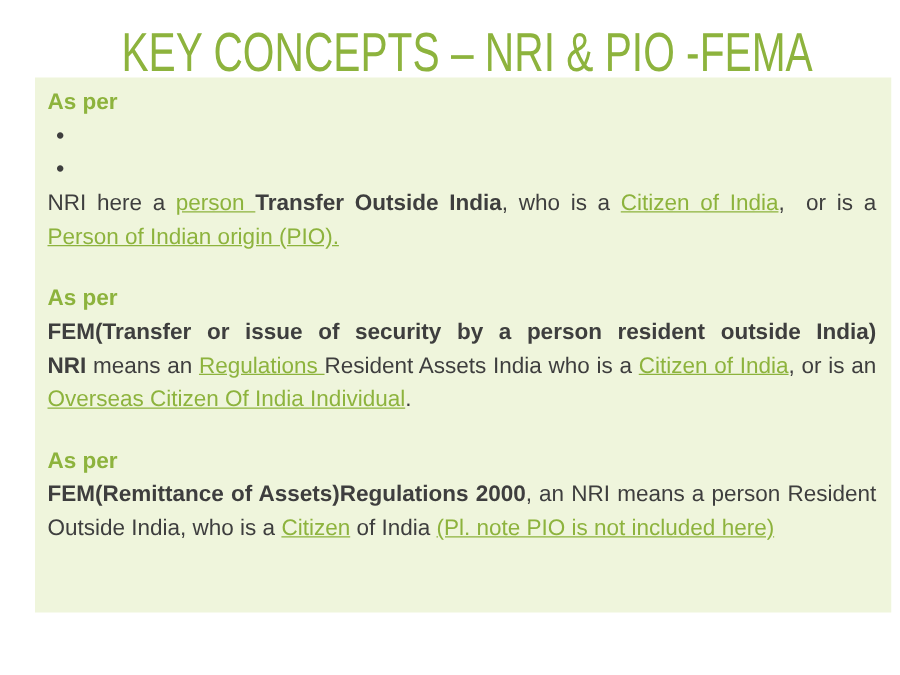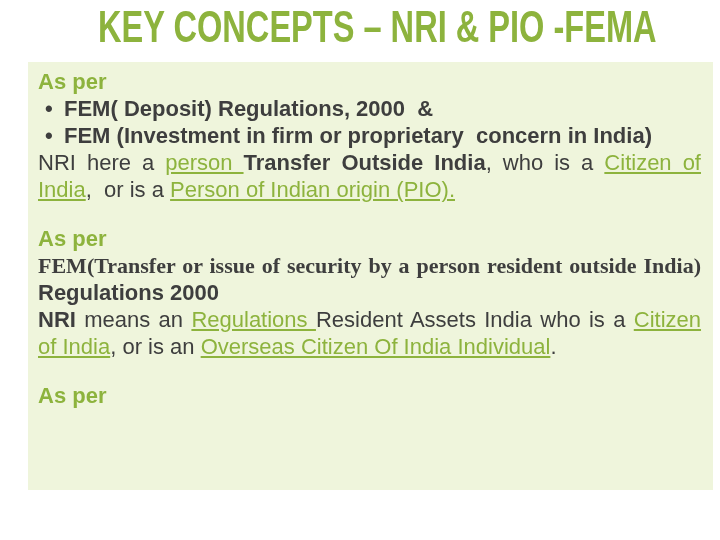--- a/index.html
+++ b/index.html
@@ -13,89 +13,87 @@
     margin: 0; padding: 0;
     width: 720px; height: 540px;
     background: var(--page-bg);
     font-family: "Liberation Sans", sans-serif;
     overflow: hidden;
   }
   .slide { width: 720px; height: 540px; position: relative; }
   .title {
     width: 668px;
     text-align: center;
-    margin: 0; padding-top: 0;
+    margin: 0; padding-top: 16px;
     line-height: 54px;
     color: var(--green);
     font-size: 44px;
-    font-weight: 700;
+    font-weight: 400;
     white-space: nowrap;
   }
   .title-inner {
     display: inline-block;
     transform: scaleX(0.74);
     transform-origin: center;
   }
   .box {
     position: absolute;
     left: 28px; top: 62px;
     width: 685px; height: 428px;
     background: var(--box-bg);
     padding: 6px 12px 0 10px;
-    font-size: 22px;
+    font-size: 18px;
     line-height: 27px;
     color: var(--dark);
     text-align: left;
   }
   .sec + .sec { margin-top: 22px; }
   .heading {
     color: var(--green);
     font-weight: 700;
   }
   .bullet-row { display: flex; }
   .bullet-glyph {
     width: 26px;
     padding-left: 7px;
     flex: 0 0 26px;
     font-weight: 700;
     color: var(--dark);
   }
   .b-text { font-weight: 700; }
   .box p { margin: 0; text-align: justify; }
-  .jlast { text-align-last: justify; font-family: Liberation Serif, serif; }
+  .jlast { text-align-last: justify; }
   .g { color: var(--green); text-decoration: underline; }
   .db { font-weight: 700; color: var(--dark); }
 </style>
 </head>
 <body>
 
 <div class="slide">
 
   <h1 class="title"><span class="title-inner">KEY CONCEPTS – NRI &amp; PIO -FEMA</span></h1>
 
   <div class="box">
 
     <div class="sec">
       <div class="heading">As per</div>
       <div class="bullet-row">
         <span class="bullet-glyph">•</span>
-        <span class="b-text">FEM( Deposit) Regulations, 2000&nbsp; &amp;</span>
       </div>
       <div class="bullet-row">
         <span class="bullet-glyph">•</span>
-        <span class="b-text">FEM (Investment in firm or proprietary&nbsp; concern in India)</span>
       </div>
       <p><span class="">NRI here a </span><span class="g">person </span><span class="db">Transfer Outside India</span><span class="">, who is a </span><span class="g">Citizen of India</span><span class="">,&nbsp; or is a </span><span class="g">Person of Indian origin (PIO).</span></p>
     </div>
 
     <div class="sec">
       <div class="heading">As per</div>
       <p class="jlast"><span class="db">FEM(Transfer or issue of security by a person resident outside India)</span></p>
-      <p><span class="db">Regulations 2000</span></p>
       <p><span class="db">NRI</span><span class=""> means an </span><span class="g">Regulations </span><span class="">Resident Assets India who is a </span><span class="g">Citizen of India</span><span class="">, or is an </span><span class="g">Overseas Citizen Of India Individual</span><span class="">.</span></p>
     </div>
 
     <div class="sec">
       <div class="heading">As per</div>
+      <p><span class="db">FEM(Remittance of Assets)Regulations 2000</span><span class="">, an NRI means a person Resident Outside India, who is a </span><span class="g">Citizen</span><span class=""> of India </span><span class="g">(Pl. note PIO is not included here)</span></p>
     </div>
 
   </div>
 </div>
 
 </body></html>

